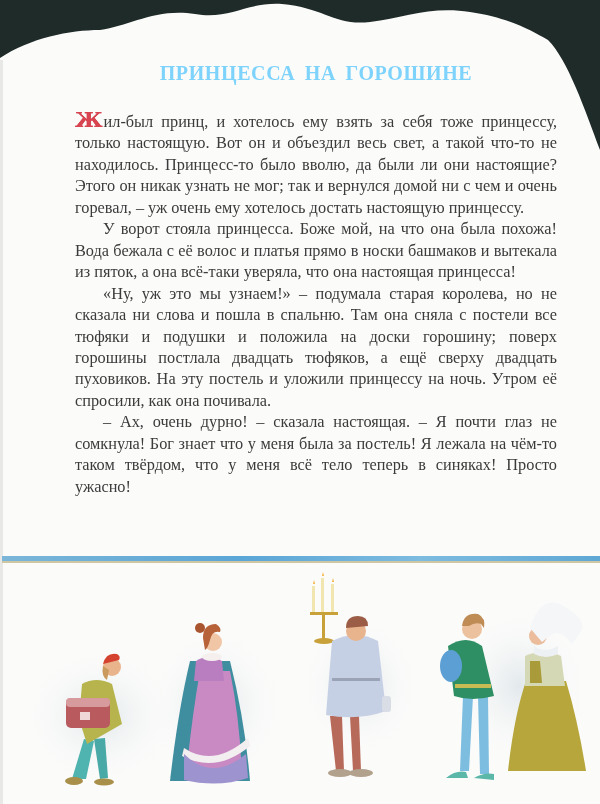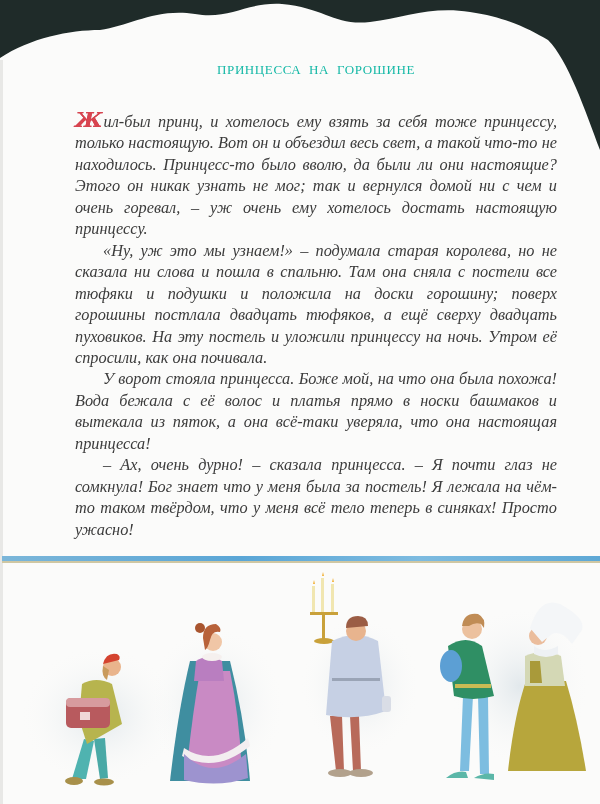--- a/index.html
+++ b/index.html
@@ -12,31 +12,31 @@
     .page-shape {
       position: absolute; left: 0; top: 0; width: 600px; height: 804px;
     }
     .content {
       position: absolute; left: 75px; top: 0; width: 482px;
     }
     .title {
       position: absolute; top: 62px; left: 0; width: 482px;
       text-align: center;
       font-family: "Liberation Serif", "DejaVu Serif", serif;
-      font-weight: normal; font-size: 13px; letter-spacing: 0.6px;
-      color: #14b8a6;
+      font-weight: bold; font-size: 20px; letter-spacing: 0.6px;
+      color: #7dd3fc;
       word-spacing: 4px;
     }
     .story {
       position: absolute; top: 109px; left: 0; width: 482px;
       font-family: "Liberation Serif", "DejaVu Serif", serif;
       font-size: 16.3px; line-height: 21.45px; color: #3b3b3b;
       text-align: justify;
     }
-    .story p { margin: 0; text-indent: 28px; hyphens: manual; font-style: italic; }
+    .story p { margin: 0; text-indent: 28px; hyphens: manual; }
     .story p.first { text-indent: 0; }
     .dropcap {
       color: #d8444f; font-weight: bold; font-size: 21px;
       font-family: "DejaVu Serif", serif;
       text-shadow: 0 0 0.5px #c23040;
       margin-right: 1px;
     }
     .stripe {
       position: absolute; left: 2px; top: 556px; width: 598px; height: 10px;
     }
@@ -49,23 +49,23 @@
 
 <svg class="page-shape" viewBox="0 0 600 804" xmlns="http://www.w3.org/2000/svg">
   <path d="M0 58 C 30 38, 70 30, 100 30 C 130 26, 155 8, 195 14 C 230 20, 245 2, 282 4 C 325 8, 335 26, 370 22 C 405 18, 430 6, 470 12 C 510 18, 530 30, 548 40 C 568 60, 585 110, 600 150 L 600 804 L 0 804 Z" fill="#fbfbfa"></path>
   <rect x="0" y="60" width="3" height="744" fill="#e8e8e6"></rect>
 </svg>
 
 <div class="content">
   <div class="title">ПРИНЦЕССА НА ГОРОШИНЕ</div>
   <div class="story">
     <p class="first"><span class="dropcap">Ж</span><span>ил-был принц, и хотелось ему взять за себя тоже прин­цессу, только настоящую. Вот он и объездил весь свет, а та­кой что-то не находилось. Принцесс-то было вволю, да были ли они настоящие? Этого он никак узнать не мог; так и вернулся домой ни с чем и очень горевал, – уж очень ему хотелось достать настоящую принцессу.</span></p>
+    <p>У ворот стояла принцесса. Боже мой, на что она была похожа! Вода бежала с её волос и платья прямо в носки башмаков и вытекала из пяток, а она всё-таки уверяла, что она настоящая принцесса!</p>
     <p>«Ну, уж это мы узнаем!» – подумала старая королева, но не сказала ни слова и пошла в спальню. Там она сняла с постели все тюфяки и подушки и положила на доски горо­шину; поверх горошины постлала двадцать тюфяков, а ещё сверху двадцать пуховиков. На эту постель и уложили принцессу на ночь. Утром её спросили, как она почивала.</p>
-    <p>У ворот стояла принцесса. Боже мой, на что она была похожа! Вода бежала с её волос и платья прямо в носки башмаков и вытекала из пяток, а она всё-таки уверяла, что она настоящая принцесса!</p>
-    <p>– Ах, очень дурно! – сказала принцесса. – Я почти глаз не сомкнула! Бог знает что у меня была за постель! Я лежа­ла на чём-то таком твёрдом, что у меня всё тело теперь в си­няках! Просто ужасно!</p>
+    <p>– Ах, очень дурно! – сказала настоящая. – Я почти глаз не сомкнула! Бог знает что у меня была за постель! Я лежа­ла на чём-то таком твёрдом, что у меня всё тело теперь в си­няках! Просто ужасно!</p>
   </div>
 </div>
 
 <div class="stripe">
   <div class="blue"></div>
     <div class="sand"></div>
 </div>
 
 <svg class="illustration" viewBox="0 0 600 238" xmlns="http://www.w3.org/2000/svg">
   <defs>

